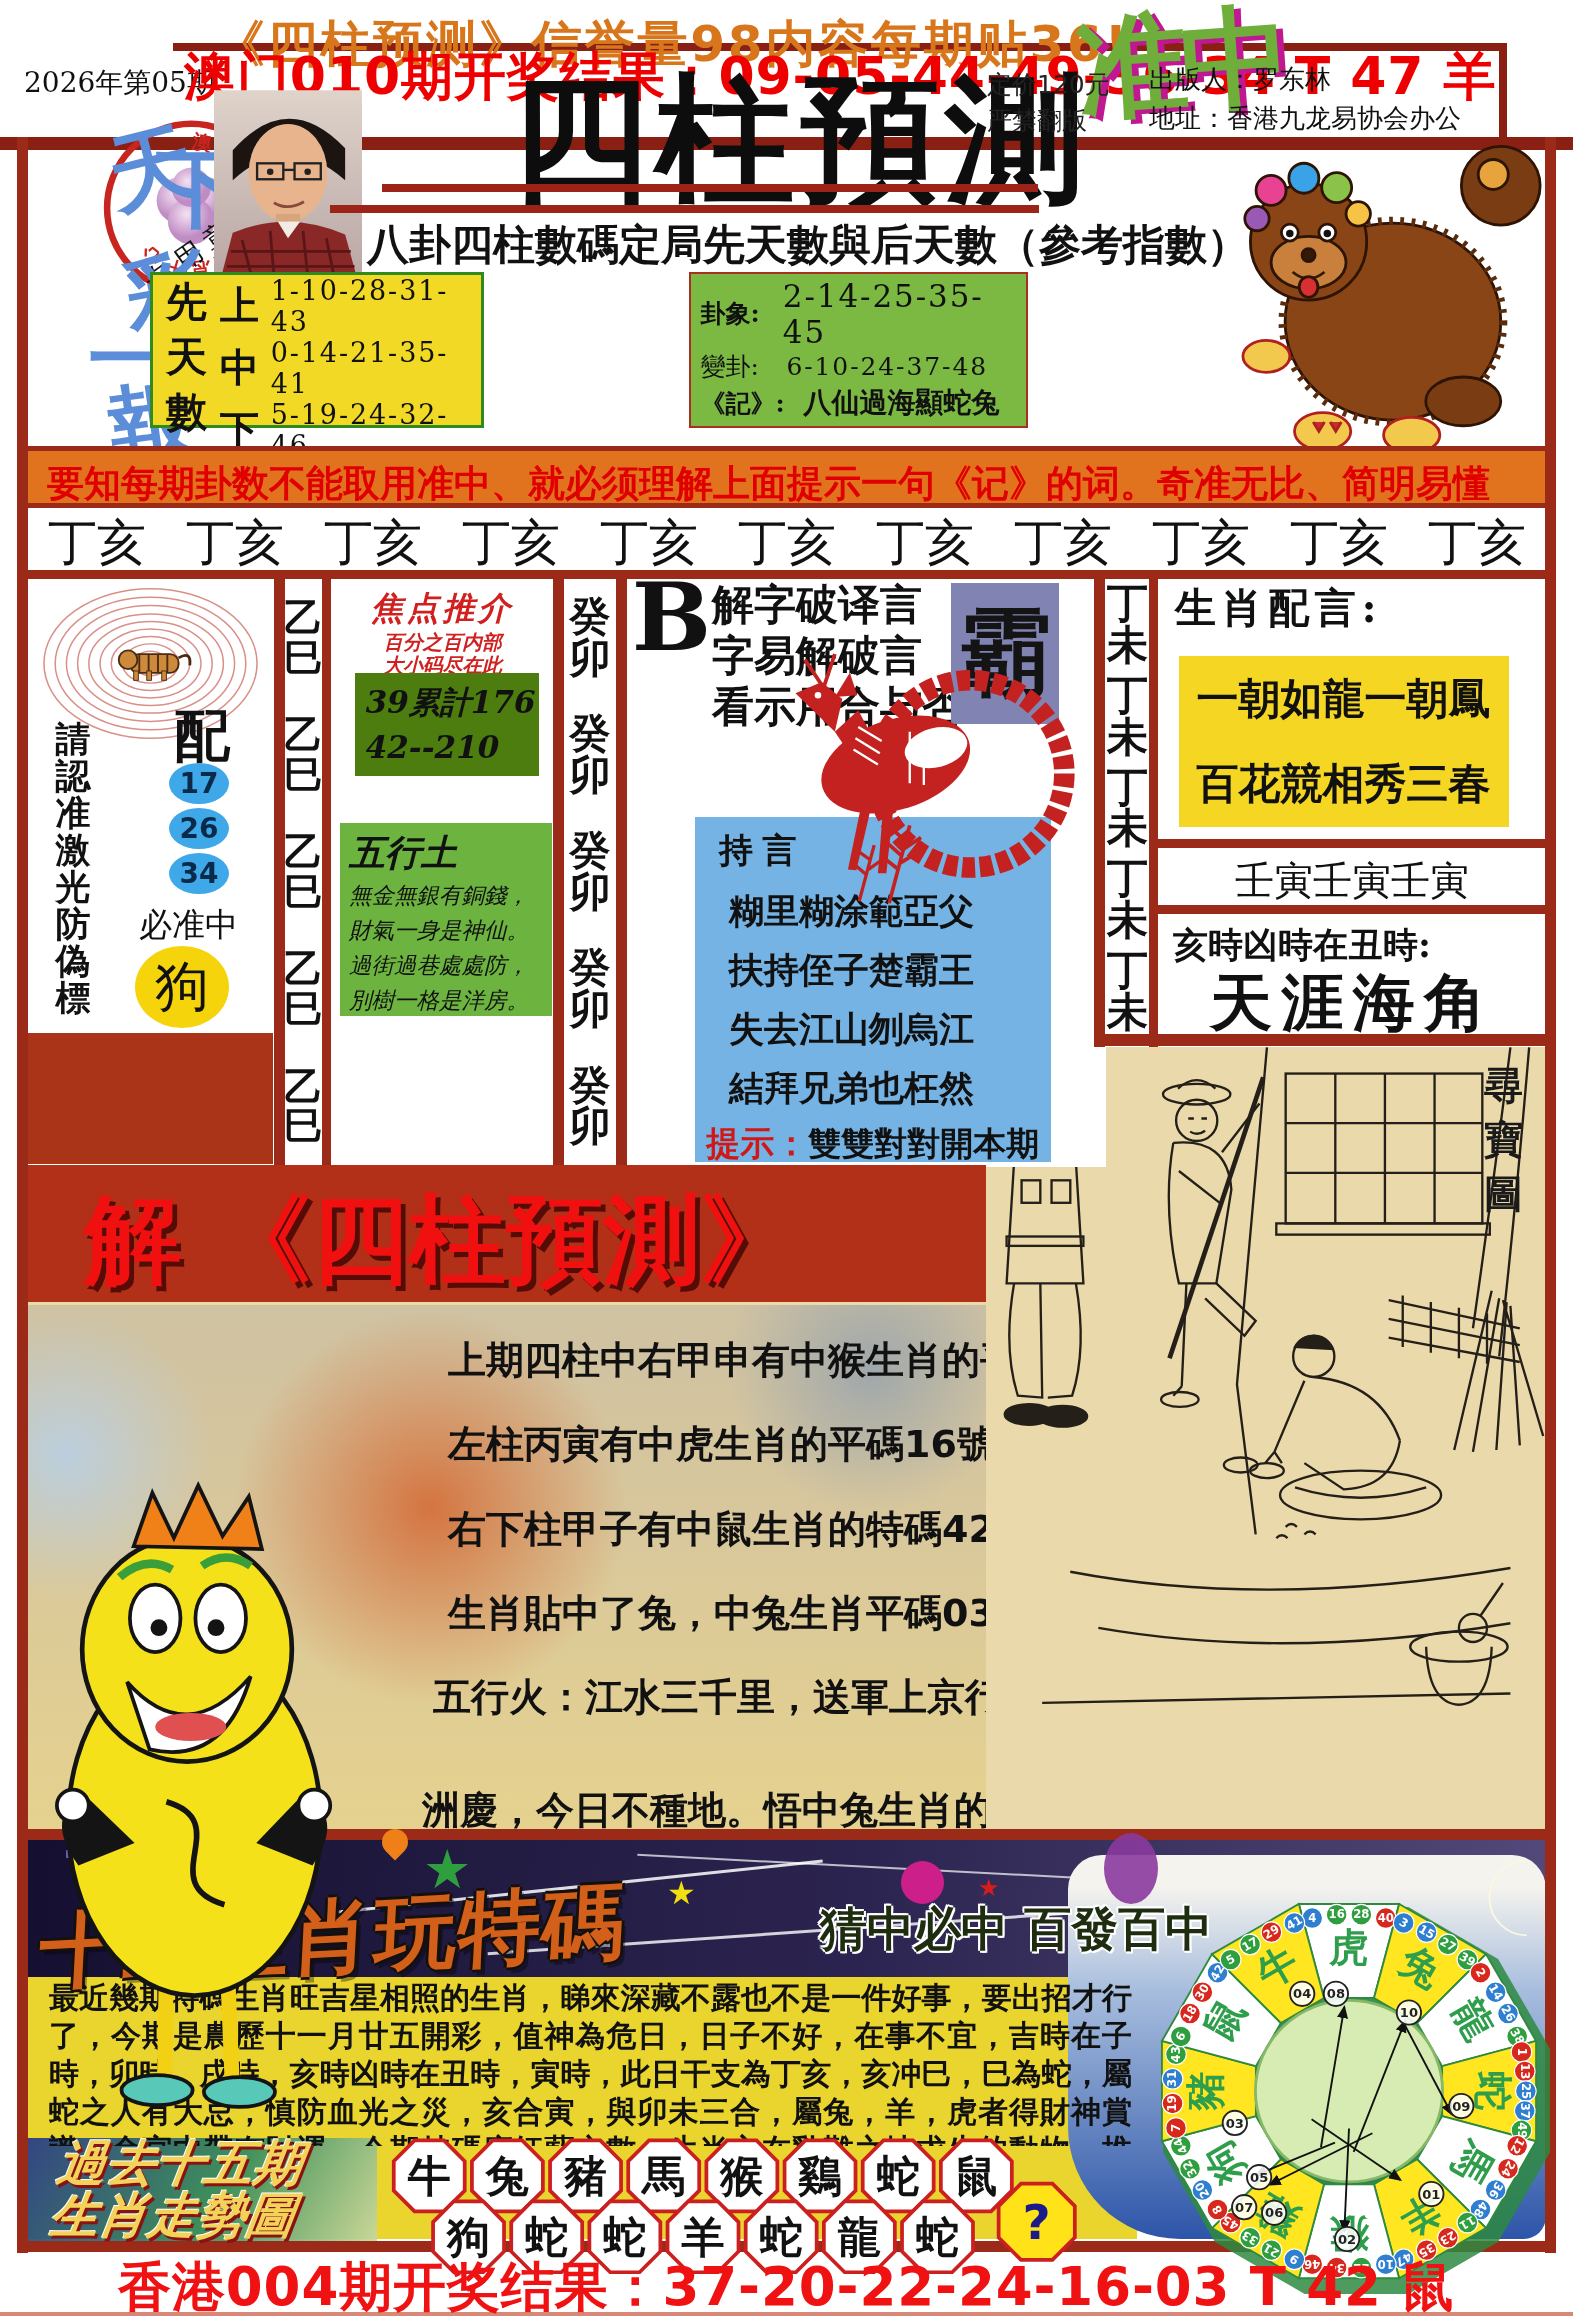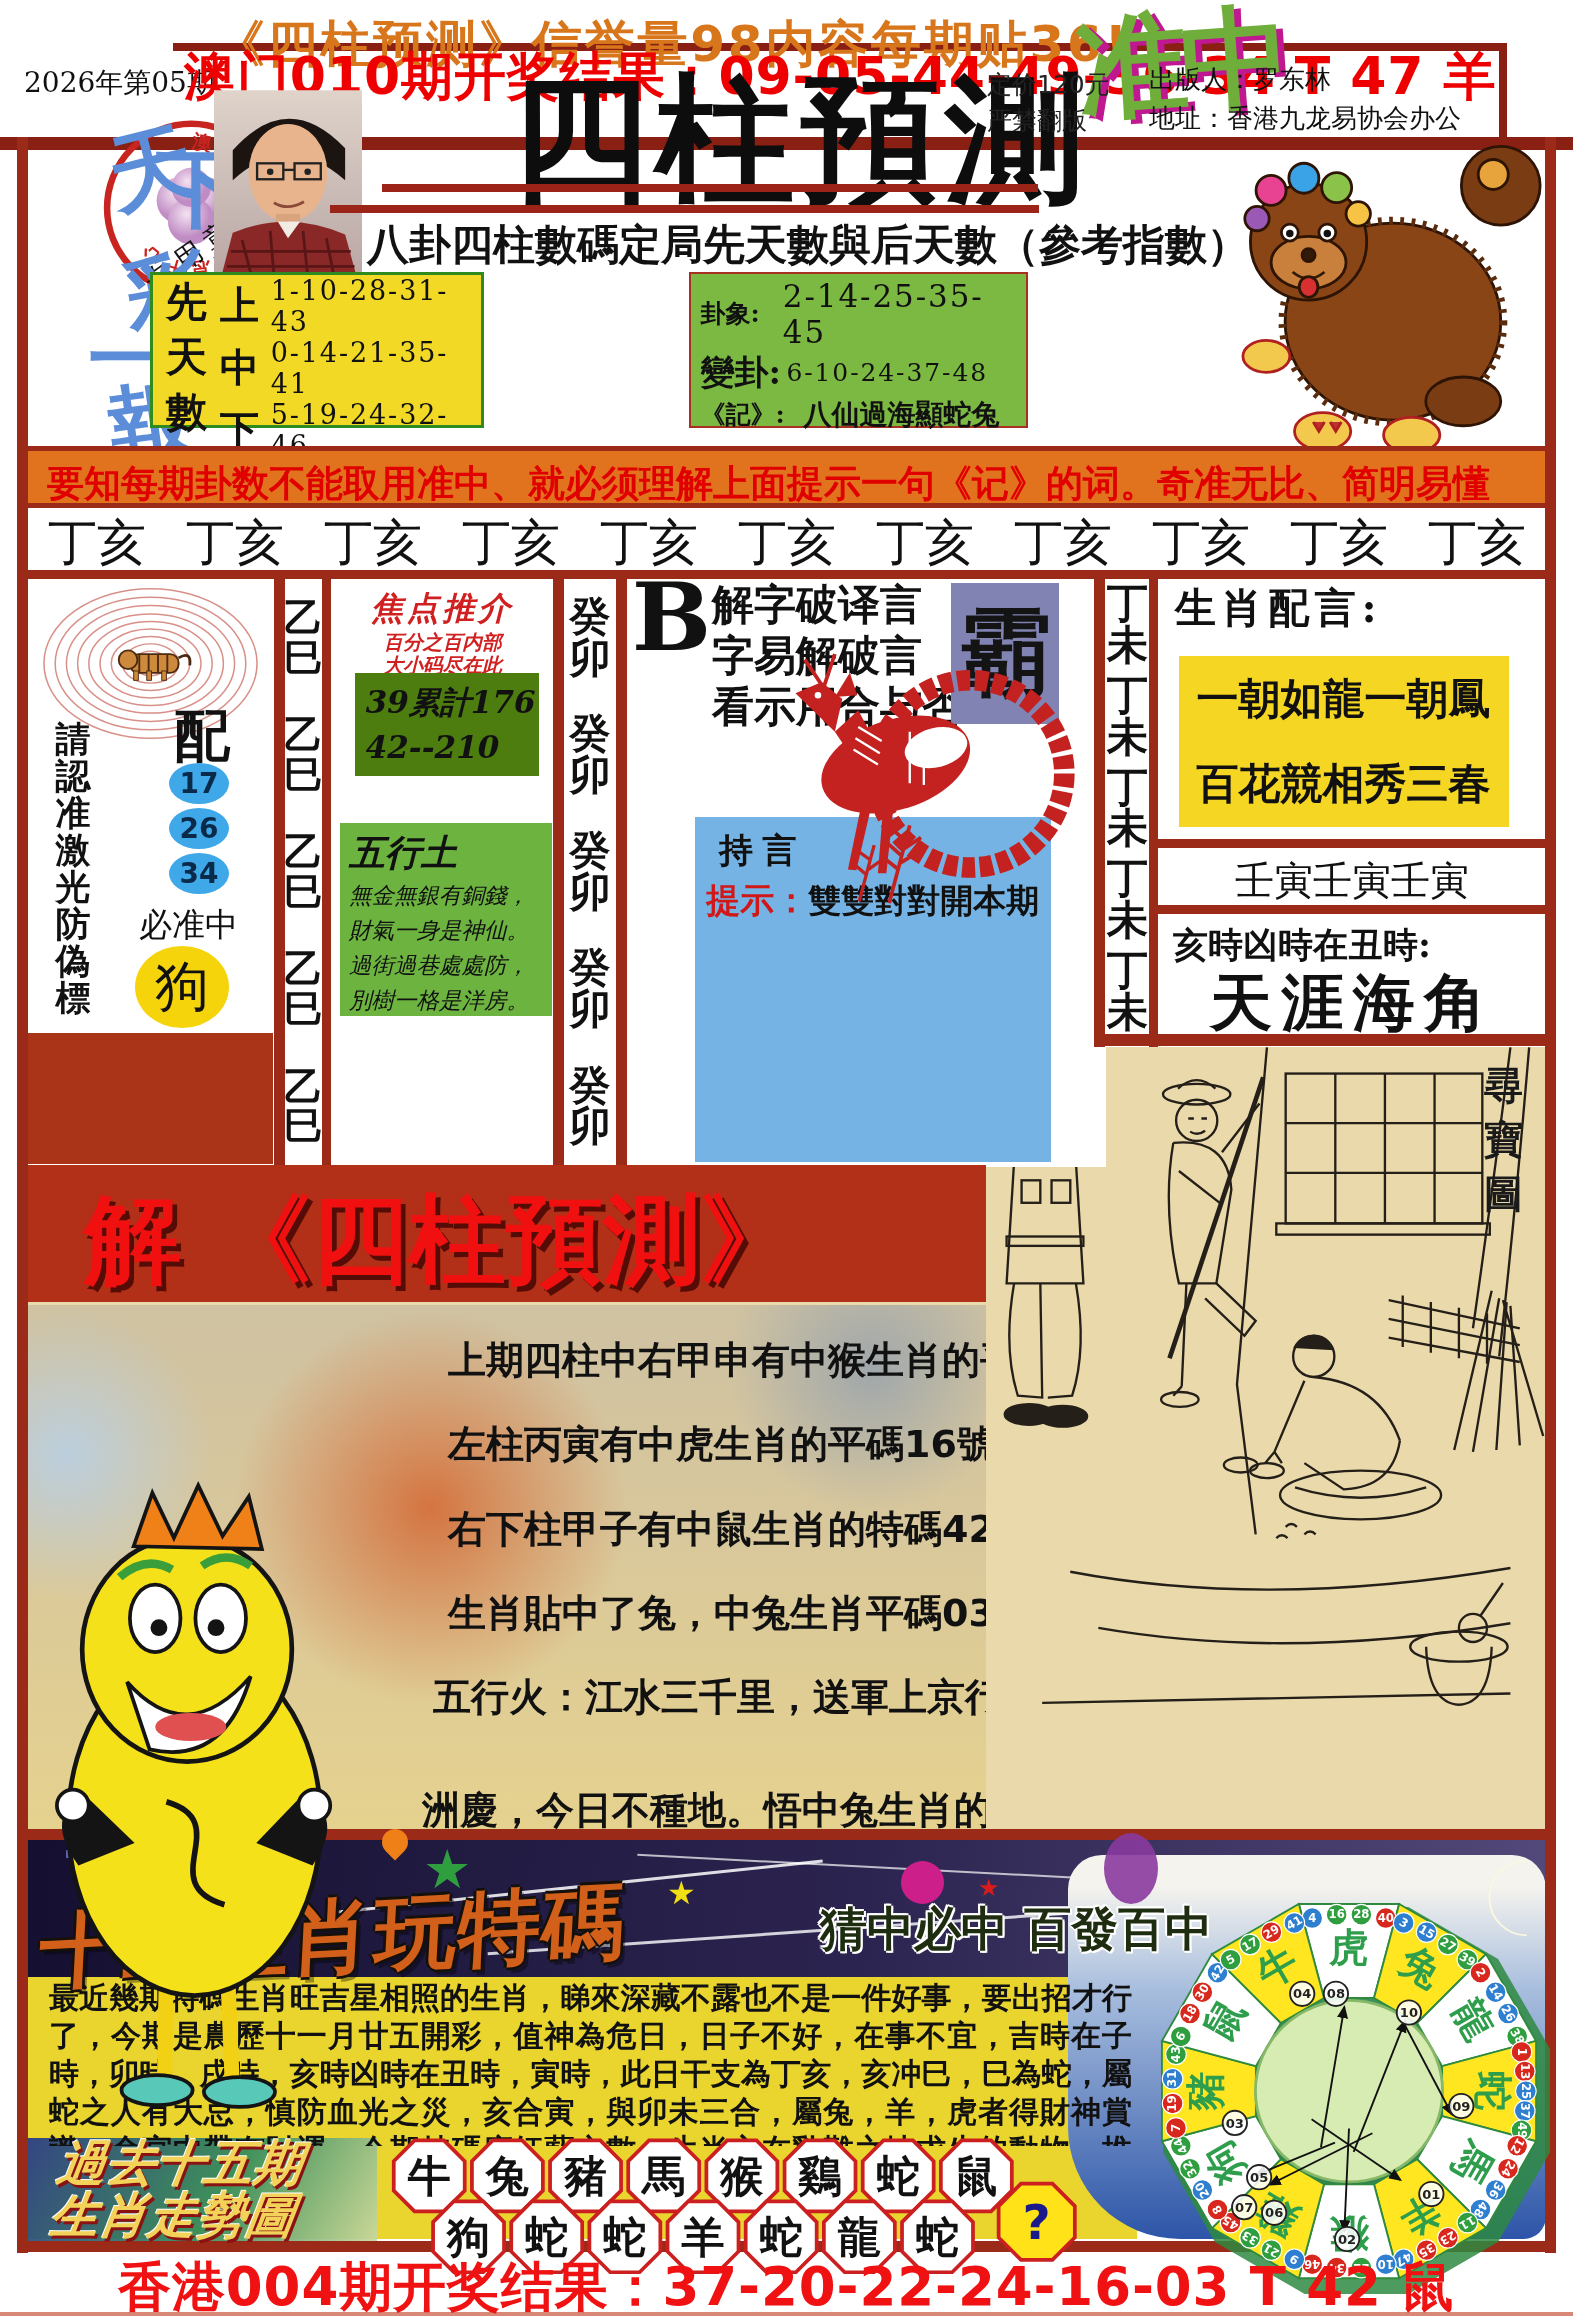--- a/index.html
+++ b/index.html
@@ -140,21 +140,21 @@
         </div>
     </div>
   </div>
 
   <div class="a" style="left:689px;top:272px;width:339px;height:156px;background:#7cb942;border:2.8px solid #a83020;box-sizing:border-box;display:flex;flex-direction:column;justify-content:space-around;padding:3.7px 9.4px;">
     <div style="display:flex;align-items:center;">
         <span class="serif" style="font-size:25px;font-weight:bold;width:86px;">卦象:</span>
         <span class="serif" style="font-size:31px;letter-spacing:1.9px;">2-14-25-35-45</span>
       </div>
     <div style="display:flex;align-items:center;">
-        <span class="serif" style="font-size:34px;font-weight:bold;width:86px;">變卦:</span>
+        <span class="serif" style="font-size:25px;font-weight:normal;width:86px;">變卦:</span>
         <span class="serif" style="font-size:25px;letter-spacing:1.9px;">6-10-24-37-48</span>
       </div>
     <div style="display:flex;align-items:center;">
         <span class="serif" style="font-size:25px;font-weight:bold;width:103px;">《記》:</span>
         <span style="font-size:28px;font-weight:bold;">八仙過海顯蛇兔</span>
       </div>
   </div>
 
   <div class="a" style="left:28px;top:446px;width:1518px;height:62px;background:#e2731e;border-top:5.6px solid #9c2a18;border-bottom:5.6px solid #9c2a18;box-sizing:border-box;">
     <div class="nowrap" style="margin:7.5px 0 0 19px;font-size:37px;font-weight:bold;color:#e00000;">要知每期卦数不能取用准中、就必须理解上面提示一句《记》的词。奇准无比、简明易懂</div>
@@ -291,20 +291,26 @@
   <div class="a" style="left:628px;top:579px;width:467px;height:586px;background:#fff;">
     <div class="a serif" style="left:3.7px;top:-17px;font-size:94px;font-weight:900;">B</div>
     <div class="a" style="left:84px;top:0px;font-size:42px;font-weight:bold;line-height:51px;">
       <div>解字破译言</div>
       <div>字易解破言</div>
       <div>看示用合与否</div>
     </div>
     <div class="a serif" style="left:323px;top:3.7px;width:108px;height:141px;background:#8184b2;display:flex;align-items:center;justify-content:center;font-size:94px;font-weight:900;color:#141414;">霸</div>
     <div class="a" style="left:67px;top:238px;width:356px;height:345px;background:#74b3e3;">
       <div style="margin:11.2px 0 0 24px;font-size:34px;font-weight:bold;letter-spacing:9.4px;">持言</div>
+      <div style="margin:7.5px 0 0 34px;font-size:35px;font-weight:bold;line-height:59px;">
+        <div>糊里糊涂範亞父</div>
+        <div>扶持侄子楚霸王</div>
+        <div>失去江山刎烏江</div>
+        <div>結拜兄弟也枉然</div>
+      </div>
       <div style="margin:3.7px 0 0 11.2px;" class="nowrap">
         <span style="font-size:34px;font-weight:bold;color:#d01818;">提示：</span><span style="font-size:33px;font-weight:bold;">雙雙對對開本期</span>
       </div>
     </div>
     <svg class="a" style="left:141px;top:45px;" width="319" height="281" viewBox="0 0 340 300">
       <circle cx="215" cy="160" r="100" fill="none" stroke="#c32220" stroke-width="22" stroke-dasharray="14 5"></circle>
       <ellipse cx="135" cy="150" rx="82" ry="48" fill="#c32220" transform="rotate(-18 135 150)"></ellipse>
       <ellipse cx="178" cy="132" rx="34" ry="21" fill="#fff" transform="rotate(-14 178 132)"></ellipse>
       <polygon points="70,115 95,92 118,135 95,152" fill="#c32220"></polygon>
       <path d="M70,115 L28,74 L56,62 L78,80 Z" fill="#c32220"></path>

